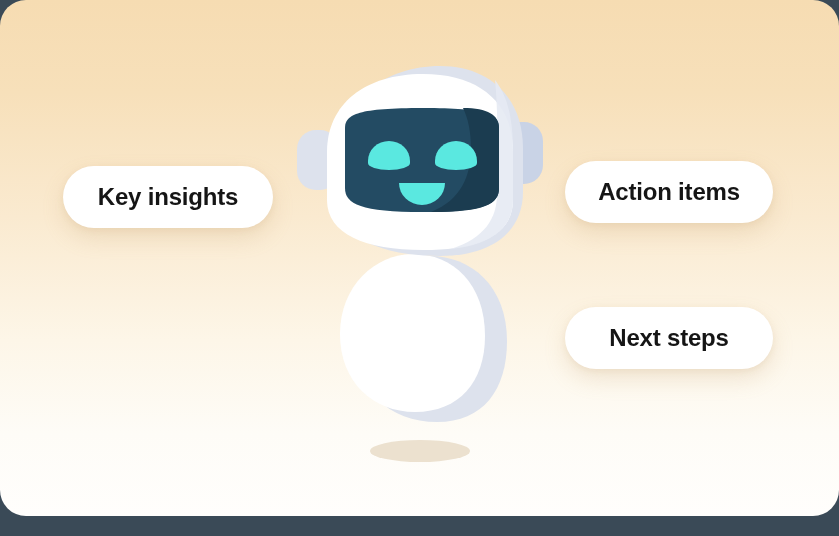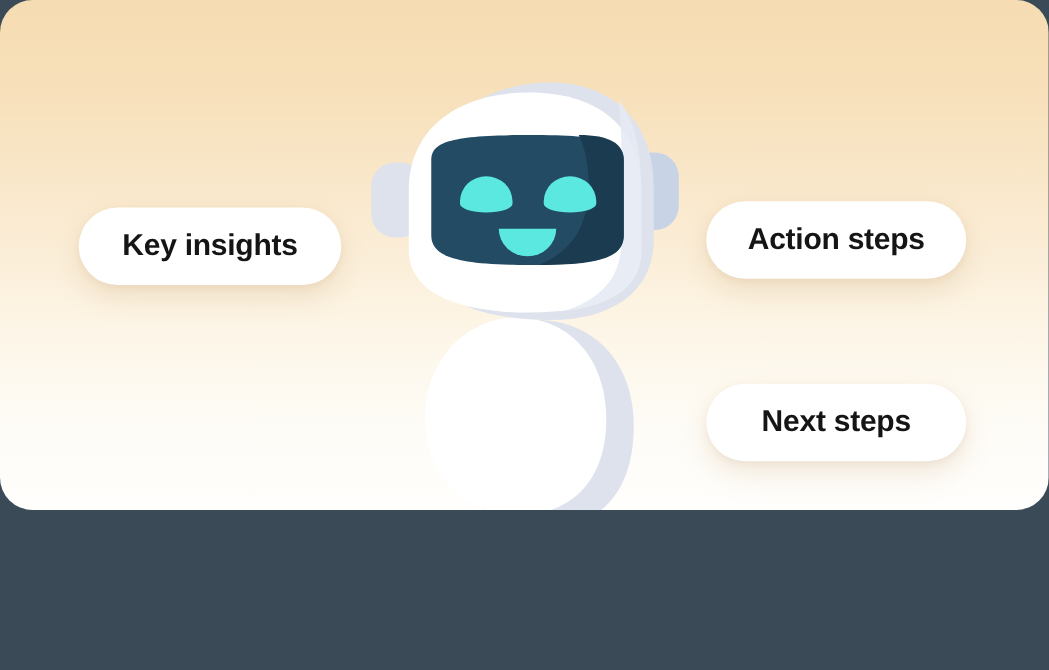--- a/index.html
+++ b/index.html
@@ -11,21 +11,21 @@
   body {
     width: 839px;
     height: 536px;
     overflow: hidden;
     font-family: "Liberation Sans", sans-serif;
   }
 
   #card {
     position: relative;
     width: 839px;
-    height: 408px;
+    height: 516px;
     border-radius: 26px;
     overflow: hidden;
     background: linear-gradient(
         180deg,
         #f6dcb2 0%,
         #f7e0ba 18%,
         #faead0 42%,
         #fdf6e8 66%,
         #fefcf7 84%,
         #fffefc 100%);
@@ -145,21 +145,21 @@
                L 160 123
                a 23 22 0 0 1 -46 0 Z"></path>
     </svg>
   </div>
 
   <div class="pill" id="pill-key-insights">
     <span class="pill-label">Key insights</span>
   </div>
 
   <div class="pill" id="pill-action-items">
-    <span class="pill-label">Action steps</span>
+    <span class="pill-label">Action items</span>
   </div>
 
 
   <div class="pill" id="pill-next-steps">
     <span class="pill-label">Next steps</span>
   </div>
 
 </div>
 
 </body></html>

